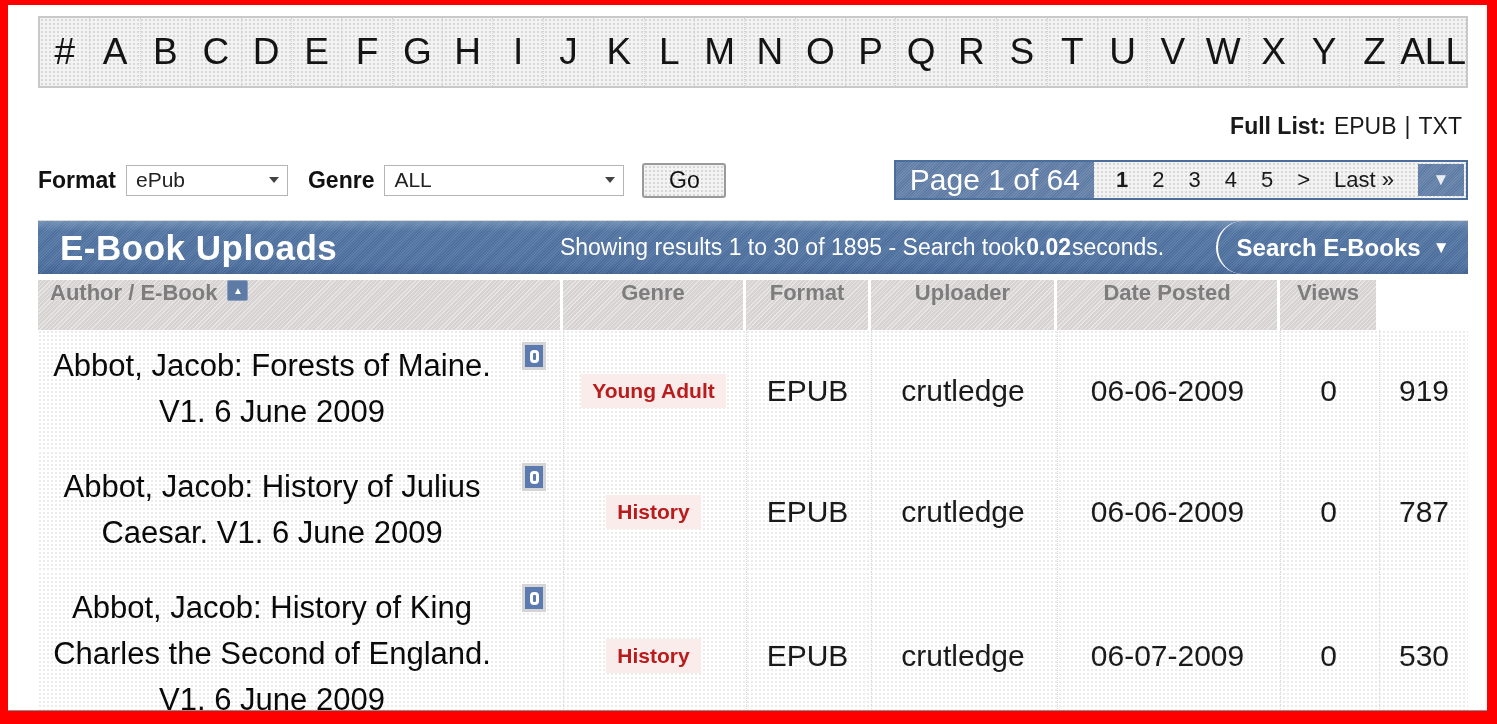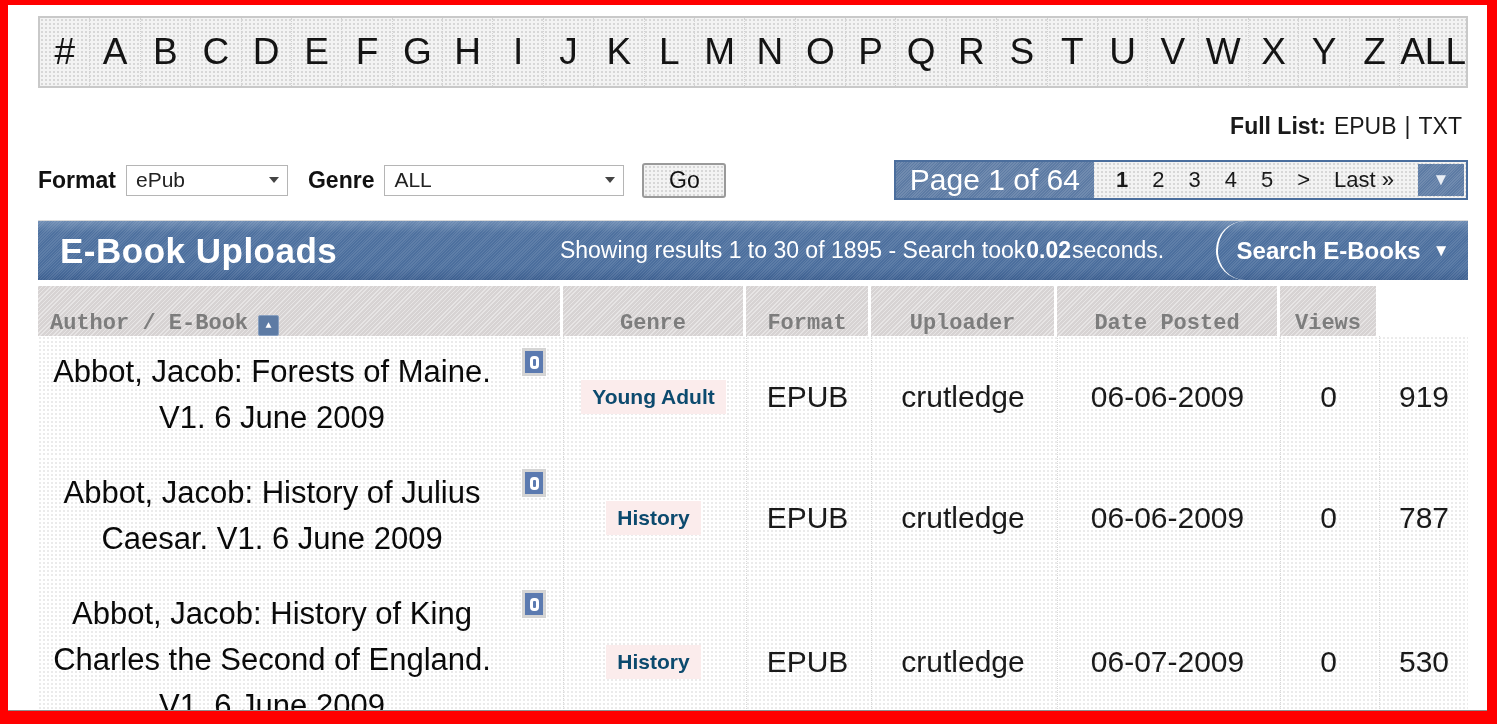--- a/index.html
+++ b/index.html
@@ -102,21 +102,21 @@
   .page-dropdown {
     width: 46px; height: 32px; margin-left: 12px;
     display: flex; align-items: center; justify-content: center;
     color: #e9eef5; font-size: 17px; cursor: pointer;
     background-color: #5d7ba4;
     background-image: repeating-linear-gradient(135deg, rgba(255,255,255,.12) 0 1px, transparent 1px 2px);
   }
 
   
   .blue-header {
-    margin: 20px 19px 0 30px; width: 1430px; height: 60px;
+    margin: 20px 19px 0 30px; width: 1430px; height: 54px;
     display: flex; align-items: stretch; color: #fff;
     border-top: 1px solid #d9d9d9;
   }
   .bh-title {
     width: 470px; display: flex; align-items: center; padding-left: 22px;
     font-size: 35px; font-weight: bold; letter-spacing: 0.5px;
   }
   .bh-results {
     flex: 1; display: flex; align-items: center; justify-content: center;
     font-size: 23px;
@@ -134,21 +134,21 @@
     width: 1430px; margin-left: 30px;
     display: grid;
     grid-template-columns: 522px 180px 122px 183px 220px 96px 89px;
     column-gap: 3px;
   }
   .thead { margin-top: 6px; height: 50px; }
   .th {
     background-color: #d7d3d3;
     background-image: repeating-linear-gradient(135deg, rgba(255,255,255,.4) 0 1px, transparent 1px 3px);
     color: #7d7d7d; font-weight: bold; font-size: 22px;
-    display: flex; align-items: flex-end; justify-content: center; font-family: Liberation Mono, monospace;
+    display: flex; align-items: flex-start; justify-content: center;
   }
   .th-author { justify-content: flex-start; padding-left: 12px; gap: 10px; }
   .sort-icon {
     width: 21px; height: 21px; border-radius: 2px;
     background: #5d7ba4; border: 1px solid #89a0c0;
     color: #ffffff; font-size: 10px;
     display: inline-flex; align-items: center; justify-content: center;
     cursor: pointer;
   }
 
@@ -169,21 +169,21 @@
     background: #5b7ab0; border: 3px solid #d4d4d4;
     display: flex; align-items: center; justify-content: center;
     cursor: pointer;
   }
   .doc-glyph {
     width: 9px; height: 13px;
     border: 3px solid #ffffff; border-radius: 4px;
   }
   .genre-badge {
     display: inline-block; background: #fbecec;
-    color: #0c4a6e; font-weight: bold; font-size: 21px;
+    color: #b91c1c; font-weight: bold; font-size: 21px;
     padding: 5px 11px; text-decoration: none; cursor: pointer;
   }
   .td-genre, .td-format, .td-uploader, .td-date, .td-replies, .td-views {
     border-left: 1px dotted #d8d8d8; align-self: stretch;
     display: flex; align-items: center; justify-content: center;
   }
   .td-uploader span, .td-uploader a { color: #1a1a1a; text-decoration: none; }
 </style>
 </head>
 <body>

